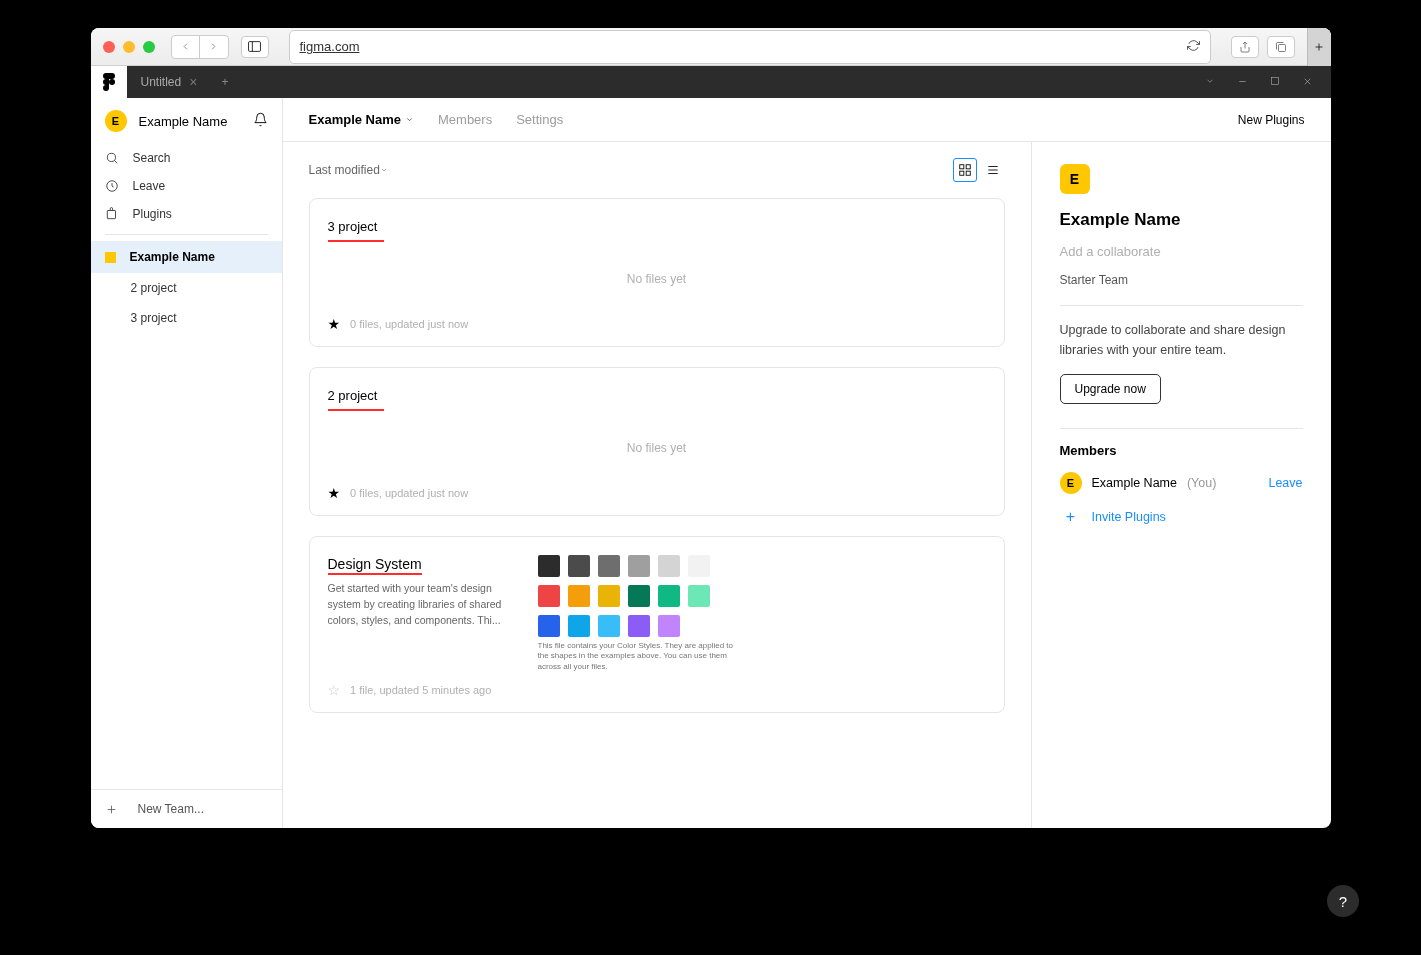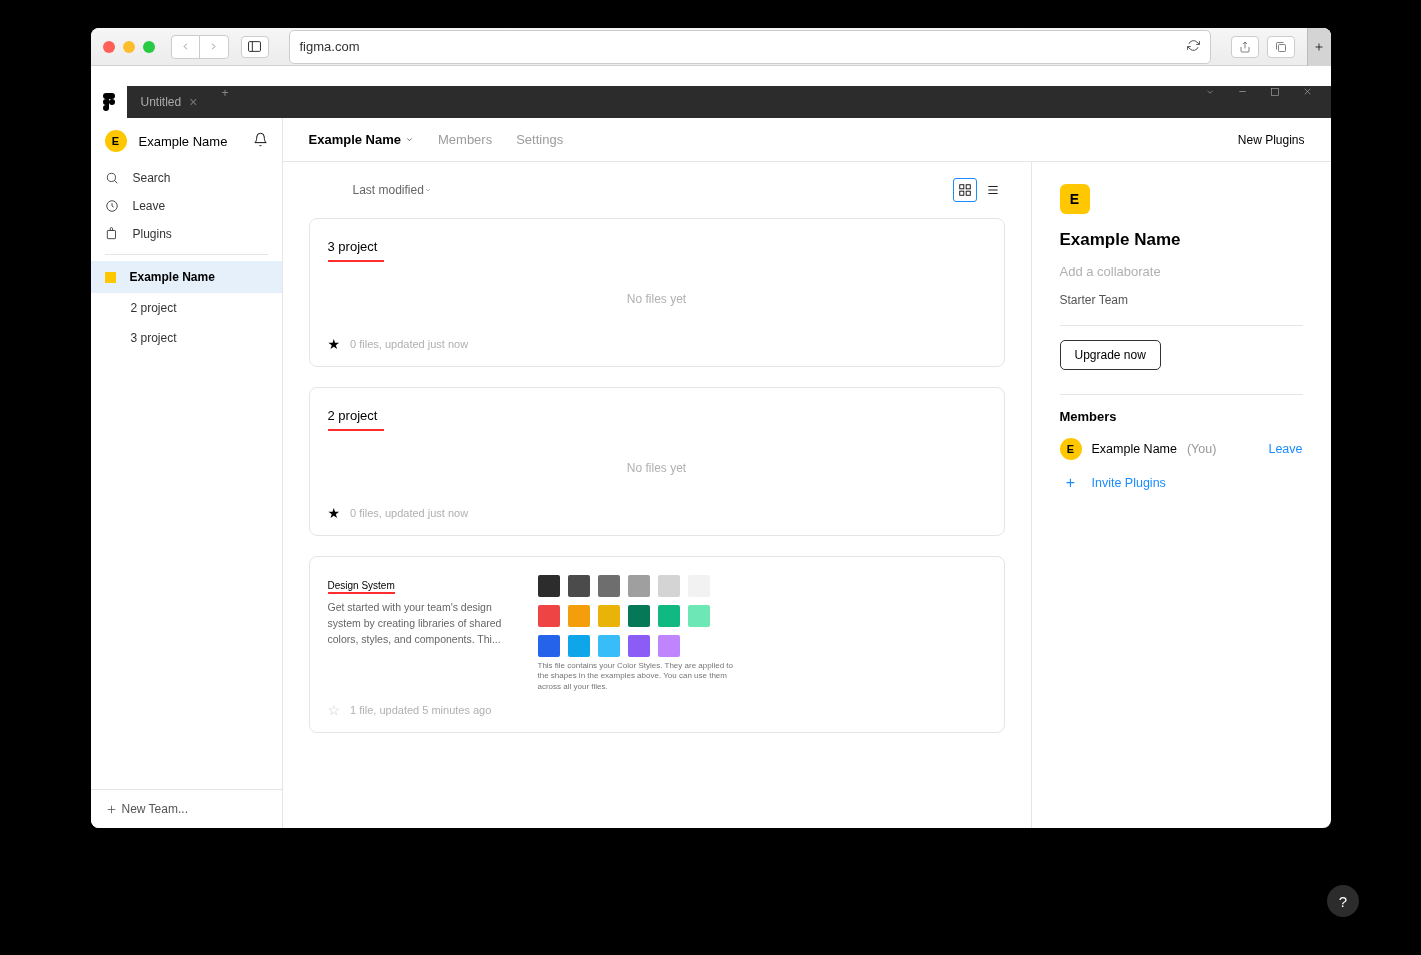--- a/index.html
+++ b/index.html
@@ -10,26 +10,26 @@
     .browser-bar { height: 38px; background: linear-gradient(#f6f6f6, #ececec); border-bottom: 1px solid #d0d0d0; display: flex; align-items: center; padding: 0 12px; gap: 8px; }
     .traffic-lights { display: flex; gap: 8px; }
     .tl { width: 12px; height: 12px; border-radius: 50%; }
     .tl.red { background: #ff5f57; }
     .tl.yellow { background: #ffbd2e; }
     .tl.green { background: #28ca42; }
     .nav-btns { display: flex; border: 1px solid #ccc; border-radius: 4px; background: #fff; margin-left: 8px; }
     .nav-btn { width: 28px; height: 22px; display:flex; align-items:center; justify-content:center; color:#666; font-size: 14px; }
     .nav-btn:first-child { border-right: 1px solid #ccc; }
     .sidebar-toggle { width: 28px; height:22px; border:1px solid #ccc; border-radius:4px; background:#fff; display:flex; align-items:center; justify-content:center; margin-left:4px; }
-    .addr-bar { flex: 1; height: 26px; background: #fff; border: 1px solid #ccc; border-radius: 5px; display:flex; align-items:center; padding: 16px 10px; margin: 0 12px; font-size: 13px; color: #333; justify-content: space-between; }
+    .addr-bar { flex: 1; height: 26px; background: #fff; border: 1px solid #ccc; border-radius: 5px; display:flex; align-items:center; padding: 16px 10px; margin: 0 12px; font-size: 13px; color: #333; justify-content: space-between; text-decoration: underline; }
     .top-icon-btn { width: 28px; height:22px; border:1px solid #ccc; border-radius:4px; background:#fff; display:flex; align-items:center; justify-content:center; font-size:13px; color:#555; }
     .new-tab-btn { width: 24px; height:38px; background:#d4d4d4; display:flex; align-items:center; justify-content:center; border-left:1px solid #bbb; margin-right:-12px; margin-left:4px; }
     
     
-    .app-tabbar { height: 32px; background: #2c2c2c; display: flex; align-items: flex-start; color: #aaa; font-size: 12px; margin-top: 20px; }
+    .app-tabbar { height: 32px; background: #2c2c2c; display: flex; align-items: center; color: #aaa; font-size: 12px; }
     .figma-logo-tab { width: 36px; height: 32px; background: #fff; display:flex; align-items:center; justify-content:center; }
     .app-tab { padding: 0 14px; height: 100%; display:flex; align-items:center; gap:8px; }
     .app-tab .close-x { color: #777; font-size: 14px; }
     .tab-add { color:#888; padding: 0 10px; }
     .window-controls { margin-left:auto; display:flex; gap: 22px; padding-right: 18px; color:#aaa; font-size: 11px; align-items:center; }
     
     
     .app-body { flex: 1; display: flex; min-height: 0; }
     
     
@@ -38,48 +38,48 @@
     .avatar-sm { width: 22px; height: 22px; background: #ffc700; border-radius: 50%; display:flex; align-items:center; justify-content:center; color:#000; font-size:11px; font-weight:600; }
     .bell-icon { margin-left:auto; }
     .sb-item { display:flex; align-items:center; padding: 7px 14px; gap: 14px; font-size: 12px; color:#333; cursor:pointer; }
     .sb-item svg { width:14px; height:14px; }
     .sb-item.drafts { justify-content:space-between; }
     .sb-item.drafts .left { display:flex; align-items:center; gap:14px; }
     .sb-divider { height:1px; background:#e5e5e5; margin: 6px 14px; }
     .sb-team { display:flex; align-items:center; padding: 9px 14px; gap: 14px; font-size:12px; font-weight:600; background:#e5f0fb; cursor:pointer; }
     .team-swatch { width: 11px; height:11px; background:#ffc700; }
     .sb-project { padding: 8px 14px 8px 40px; font-size:12px; color:#333; cursor:pointer; }
-    .sb-footer { margin-top:auto; border-top:1px solid #e5e5e5; padding: 12px 14px; display:flex; align-items:flex-end; gap:4px; font-size:12px; color:#555; cursor:pointer; }
+    .sb-footer { margin-top:auto; border-top:1px solid #e5e5e5; padding: 12px 14px; display:flex; align-items:flex-end; gap:20px; font-size:12px; color:#555; cursor:pointer; }
     
     
     .main { flex: 1; display:flex; flex-direction:column; min-width:0; }
     .page-header { display:flex; align-items:center; padding: 14px 26px; border-bottom:1px solid #e5e5e5; gap: 24px; font-size:13px; }
     .page-header .team-name { font-weight:600; display:flex; align-items:center; gap:4px; }
     .page-header .nav-link { color:#9c9c9c; cursor:pointer; }
     .new-project-btn { margin-left:auto; font-size:12px; font-weight:500; cursor:pointer; }
     
     .content-wrap { flex:1; display:flex; min-height:0; }
     .content-scroll { flex:1; padding: 16px 26px; overflow:auto; }
     .sort-row { display:flex; align-items:center; margin-bottom: 16px; }
-    .sort-label { font-size:12px; color:#666; display:flex; align-items:center; gap:0;margin-left:44px; }
+    .sort-label { font-size:12px; color:#666; display:flex; align-items:center; gap:0; }
     .view-toggle { margin-left:auto; display:flex; gap:4px; }
     .view-btn { width:24px; height:24px; border:1px solid transparent; border-radius:3px; display:flex; align-items:center; justify-content:center; cursor:pointer; }
     .view-btn.active { border-color:#1a8cff; }
     
     .project-card { border:1px solid #e5e5e5; border-radius:8px; padding: 18px 18px 14px; margin-bottom: 20px; }
     .pc-title { font-size:13px; font-weight:500; display:inline-block; margin-bottom:4px; }
     .red-underline { height:2px; background:#ff2d2d; width:56px; margin-top:2px; }
     .pc-nofiles { text-align:center; font-size:12px; color:#b0b0b0; padding: 30px 0; }
     .pc-footer { display:flex; align-items:center; gap:10px; font-size:11px; color:#b0b0b0; }
     .star { color:#000; font-size:14px; }
     .star.outline { color:#ccc; }
     
     .ds-card { display:flex; gap: 20px; }
     .ds-left { width: 190px; }
-    .ds-title { font-size:10px; font-weight:500; border-bottom:2px solid #ff2d2d; display:inline-block; padding-bottom:1px; }
+    .ds-title { font-size:14px; font-weight:500; border-bottom:2px solid #ff2d2d; display:inline-block; padding-bottom:1px; }
     .ds-desc { font-size:10.5px; color:#666; line-height:1.5; margin-top:6px; }
     .ds-right { flex:1; }
     .color-grid { display:grid; grid-template-columns: repeat(6, 22px); gap:8px; margin-bottom:4px; }
     .color-sw { width:22px; height:22px; border-radius:2px; }
     .ds-caption { font-size:8px; color:#777; line-height:1.3; margin-top:1px; max-width:200px; }
     
     
     .right-panel { width: 300px; border-left: 1px solid #e5e5e5; padding: 22px 28px; }
     .rp-avatar { width:30px; height:30px; background:#ffc700; border-radius:6px; display:flex; align-items:center; justify-content:center; font-weight:600; font-size:14px; margin-bottom:16px; }
     .rp-name { font-size:17px; font-weight:600; margin-bottom:14px; }
@@ -333,20 +333,21 @@
             </div>
           </div>
         </div>
 
         <div class="right-panel">
           <div class="rp-avatar">E</div>
           <div class="rp-name">Example Name</div>
           <div class="rp-desc">Add a collaborate</div>
           <div class="rp-tier">Starter Team</div>
           <div class="rp-divider"></div>
+          <div class="rp-upgrade-text">Upgrade to collaborate and share design libraries with your entire team.</div>
           <button class="rp-upgrade-btn">Upgrade now</button>
           <div class="rp-divider" style="margin-top:24px;"></div>
           <div class="rp-section-title">Members</div>
           <div class="member-row">
             <div class="member-avatar">E</div>
             <span>Example Name</span>
             <span class="member-you">(You)</span>
             <span class="member-action">Leave</span>
           </div>
           <div class="invite-row">

